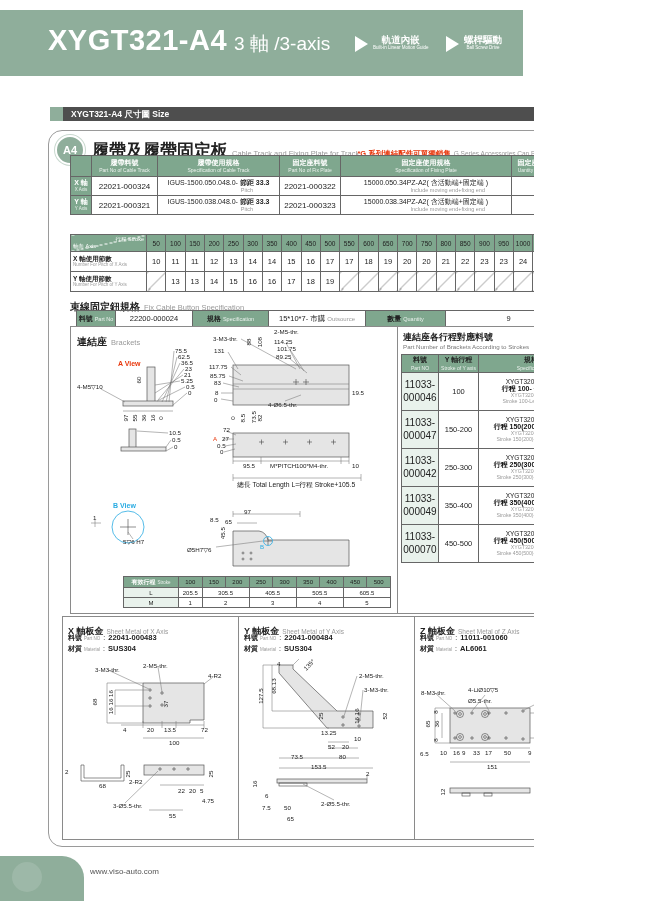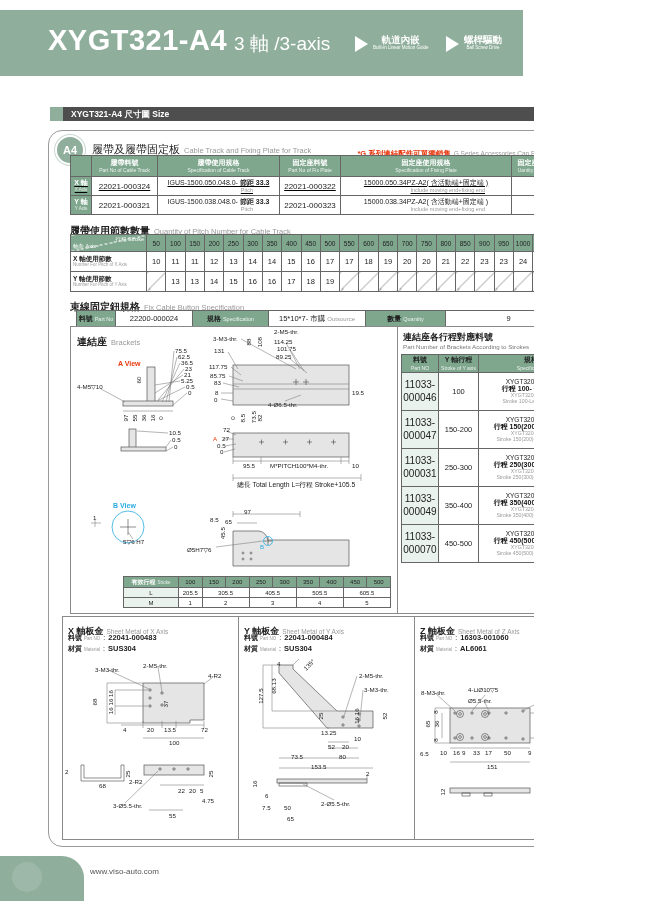--- a/index.html
+++ b/index.html
@@ -13,21 +13,21 @@
   .feat{position:absolute;top:24px;display:flex;align-items:flex-start;text-align:center;}
   .tri{width:0;height:0;border-left:13px solid #fff;border-top:8px solid transparent;border-bottom:8px solid transparent;margin-right:5px;margin-top:2px;}
   .feat .fzh{font-size:9.5px;font-weight:bold;color:#fff;line-height:1.2;}
   .feat .fen{font-size:4.5px;color:#fff;line-height:1.3;}
   
   #secsq{left:50px;top:107px;width:13px;height:14px;background:#8fae9b;}
   #secbar{left:63px;top:107px;width:530px;height:14px;background:#4e4e4e;color:#fff;font-size:8.5px;font-weight:bold;line-height:14px;padding-left:8px;box-sizing:border-box;}
   
   #card{left:48px;top:130px;width:553px;height:715px;border:1px solid #9a9a9a;border-radius:14px;background:#fff;}
   #badge{left:55px;top:135px;width:26px;height:26px;border-radius:50%;background:#8fae9b;border:2px solid #fff;box-shadow:0 0 0 1px #c9d8cf;color:#fff;font-size:11px;font-weight:bold;text-align:center;line-height:26px;}
-  .sec-zh{font-size:11px;font-weight:normal;color:#222;}
+  .sec-zh{font-size:17px;font-weight:bold;color:#222;}
   .sec-zh2{font-size:10px;font-weight:bold;color:#222;}
   .sec-en{font-size:7.5px;color:#999;margin-left:4px;font-weight:normal;}
   #note{left:250px;top:142px;width:338px;text-align:right;}
   #note .nzh{color:#e8380d;font-size:7.5px;font-weight:bold;}
   #note .nen{color:#999;font-size:6.5px;margin-left:3px;}
   
   table{border-collapse:collapse;table-layout:fixed;position:absolute;}
   td{border:1px solid #666;padding:0;text-align:center;vertical-align:middle;overflow:hidden;}
   .ghead{background:#7fa78e;color:#fff;}
   .ghead td{color:#fff;}
@@ -158,21 +158,21 @@
           </td>
       <td>
             <div class="hz">固定座使用規格</div>
             <div class="he">Specification of Fixing Plate</div>
           </td>
       <td>
             <div class="hz">固定座使用數量</div>
             <div class="he">Uantity of Fixing Plate</div>
           </td>
     </tr>
-    <tr style="height:19px;text-decoration:underline;">
+    <tr style="height:19px;">
       <td class="ghead">
             <div class="az">X 軸</div>
             <div class="ae">X Axis</div>
           </td>
       <td class="pn">22021-000324</td>
       <td>
             <div class="spec1"><span>IGUS-1500.050.048.0-</span><span class="speczh"> 節距 33.3</span></div>
             <div class="sub">Pitch</div>
           </td>
       <td class="pn">22021-000322</td>
@@ -195,23 +195,20 @@
       <td class="pn">22021-000323</td>
       <td>
             <div class="spec1">15000.038.34PZ-A2( 含活動端+固定端 )</div>
             <div class="sub">Include moving end+fixing end</div>
           </td>
       <td class="pn">2</td>
     </tr>
   </tbody>
     </table>
 
-  <div class="abs" style="left:70px;top:220px;">
-    <span class="sec-zh2">履帶使用節數數量</span><span class="sec-en">Quantity of Pitch Number for Cable Track</span>
-  </div>
 
   <table id="t2" style="left:70px;top:234px;width:502px;">
     <colgroup>
         <col style="width:76px">
         <col>
         <col>
         <col>
         <col>
         <col>
         <col>
@@ -574,21 +571,21 @@
         <td>
               <div class="s1">XYGT320-A1/A4-</div>
               <div class="s2">行程 150(200)- 長 305.5</div>
               <div class="s3">XYGT320-A1/A4-</div>
               <div class="s3">Stroke 150(200)-Length 305.5</div>
             </td>
       </tr>
       <tr style="height:38px;">
         <td class="lg">
               <div class="p2l">11033-</div>
-              <div class="p2l">000031</div>
+              <div class="p2l">000042</div>
             </td>
         <td>250-300</td>
         <td>
               <div class="s1">XYGT320-A1/A4-</div>
               <div class="s2">行程 250(300)- 長 405.5</div>
               <div class="s3">XYGT320-A1/A4-</div>
               <div class="s3">Stroke 250(300)-Length 405.5</div>
             </td>
       </tr>
       <tr style="height:38px;">
@@ -730,21 +727,21 @@
       <span class="dl" style="left:26px;top:176px;">6</span>
       <span class="dl" style="left:23px;top:188px;">7.5</span>
       <span class="dl" style="left:45px;top:188px;">50</span>
       <span class="dl" style="left:48px;top:199px;">65</span>
       <span class="dl" style="left:127px;top:154px;">2</span>
       <span class="dl" style="left:82px;top:184px;">2-Ø5.5-thr.</span>
     </div>
 
     <div class="abs" style="left:351px;top:0;width:186px;height:222px;border-left:1px solid #8a8a8a;">
       <div class="abs smtitle" style="left:5px;top:3px;"><span class="zh">Z 軸板金</span><span class="en">Sheet Metal of Z Axis</span></div>
-      <div class="abs smrow" style="left:5px;top:14px;"><span class="lb">料號</span><span class="lb2">Part NO</span><span class="sep">:</span><span class="val">16303-001060</span></div>
+      <div class="abs smrow" style="left:5px;top:14px;"><span class="lb">料號</span><span class="lb2">Part NO</span><span class="sep">:</span><span class="val">11011-001060</span></div>
       <div class="abs smrow" style="left:5px;top:25px;"><span class="lb">材質</span><span class="lb2">Material</span><span class="sep">:</span><span class="val">AL6061</span></div>
       <svg class="abs" style="left:0;top:0;" width="186" height="222" viewBox="0 0 186 222">
         <rect class="plate" x="35" y="91" width="80" height="35"></rect>
         <circle class="pm" cx="45" cy="97" r="3.5"></circle>
           <circle class="pm" cx="45" cy="97" r="1.4"></circle>
         <circle class="pm" cx="70" cy="97" r="3.5"></circle>
           <circle class="pm" cx="70" cy="97" r="1.4"></circle>
         <circle class="pm" cx="45" cy="120" r="3.5"></circle>
           <circle class="pm" cx="45" cy="120" r="1.4"></circle>
         <circle class="pm" cx="70" cy="120" r="3.5"></circle>

